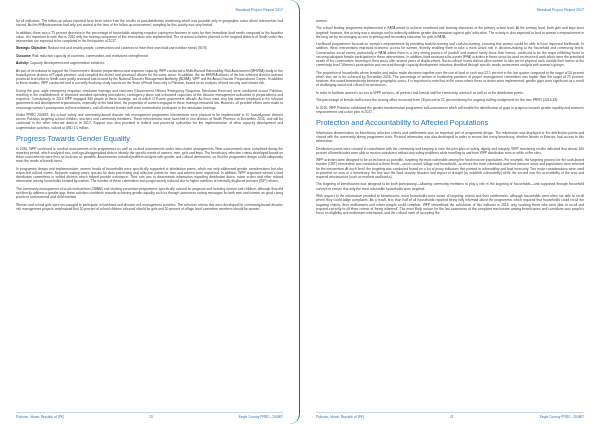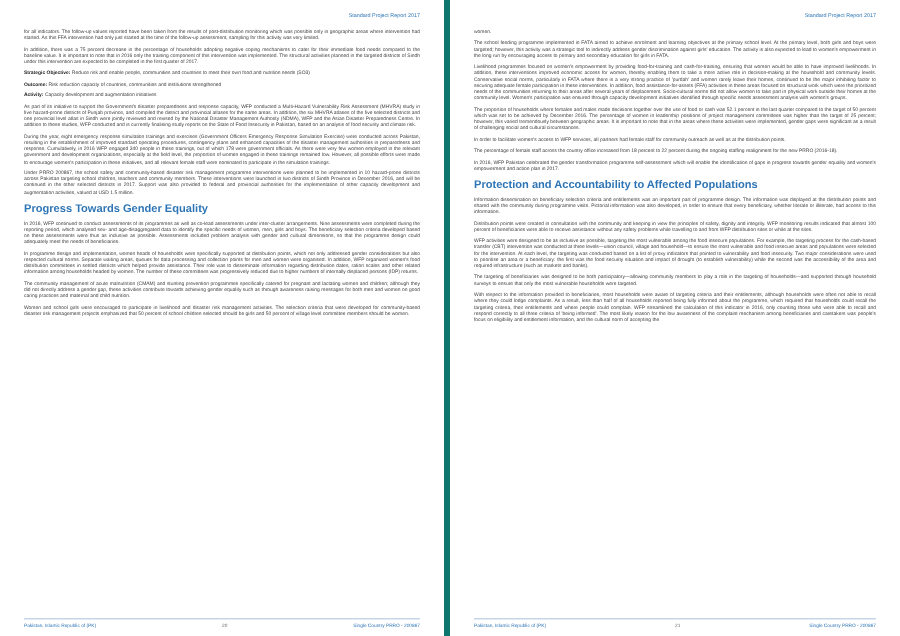--- a/index.html
+++ b/index.html
@@ -10,38 +10,38 @@
     overflow: hidden;
   }
   .spread { display: flex; width: 600px; height: 424px; }
   .page {
     width: 300px; height: 424px;
     box-sizing: border-box;
     padding: 8px 16px 18px 16px;
     position: relative;
     background: #ffffff;
   }
-  .page.left { border-right: 4px solid #0f766e; }
+  .page.left { border-right: 1px solid #0f766e; border-radius: 10px; }
   .page-header {
     font-size: 3.6px;
     color: #2e75b6;
     text-align: right;
     margin-bottom: 7px;
   }
   .body-text p {
     font-size: 3.3px;
     line-height: 1.28;
     color: #3d3d3d;
     text-align: justify;
     margin: 0 0 3.2px 0;
   }
   .body-text p.meta b { color: #222; }
   h2.section {
     font-size: 7.4px;
-    font-weight: bold;
+    font-weight: normal;
     color: #2e75b6;
     margin: 5px 0 3.5px 0;
     line-height: 1.1;
   }
   .page-footer {
     position: absolute;
     left: 16px; right: 16px; bottom: 5px;
     border-top: 1px solid #c6d5e8;
     padding-top: 2px;
     display: flex;

